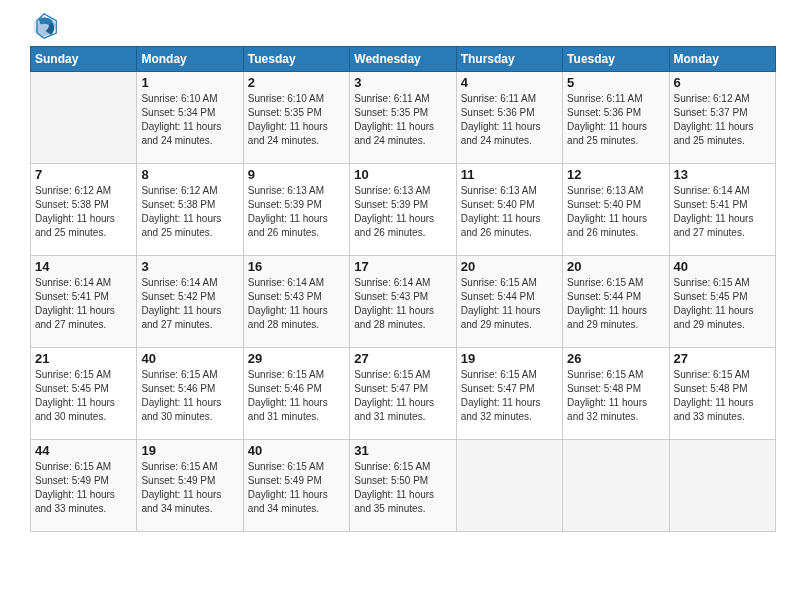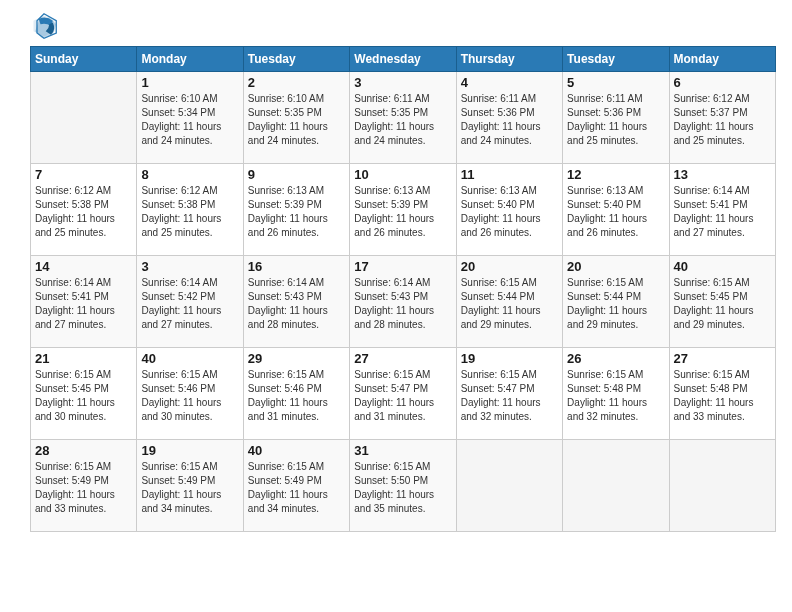--- a/index.html
+++ b/index.html
@@ -326,21 +326,21 @@
           <td>
             <span class="day-number">27</span>
             <div class="day-info" style="white-space: pre-line;">Sunrise: 6:15 AM
 Sunset: 5:48 PM
 Daylight: 11 hours
 and 33 minutes.</div>
           </td>
         </tr>
         <tr>
           <td>
-            <span class="day-number">28</span>
+            <span class="day-number">44</span>
             <div class="day-info" style="white-space: pre-line;">Sunrise: 6:15 AM
 Sunset: 5:49 PM
 Daylight: 11 hours
 and 33 minutes.</div>
           </td>
           <td>
             <span class="day-number">19</span>
             <div class="day-info" style="white-space: pre-line;">Sunrise: 6:15 AM
 Sunset: 5:49 PM
 Daylight: 11 hours

